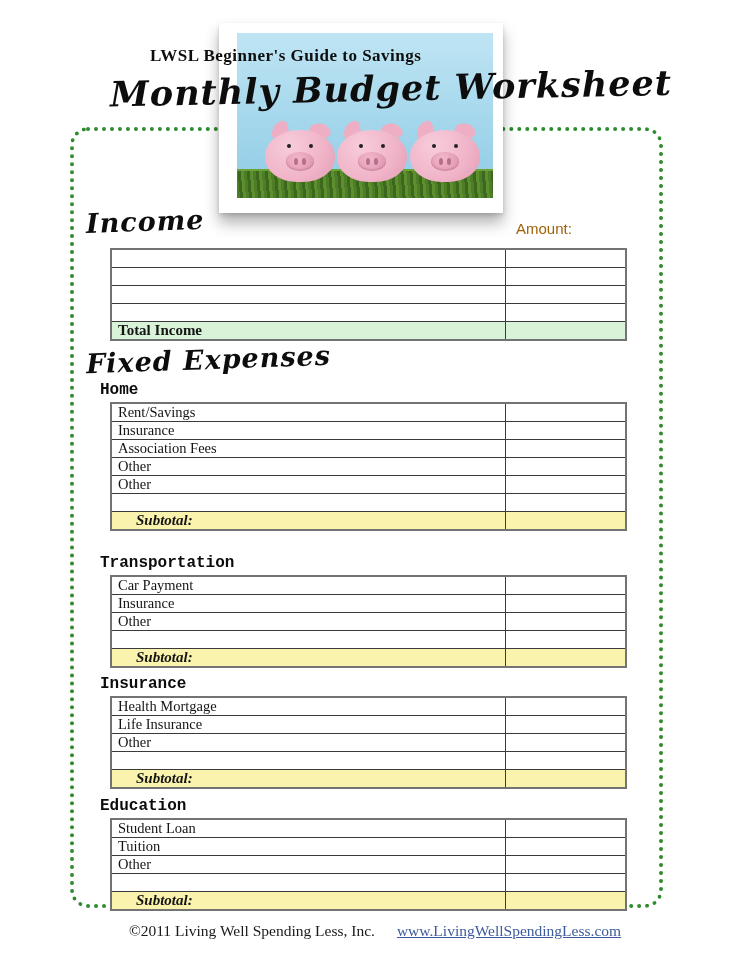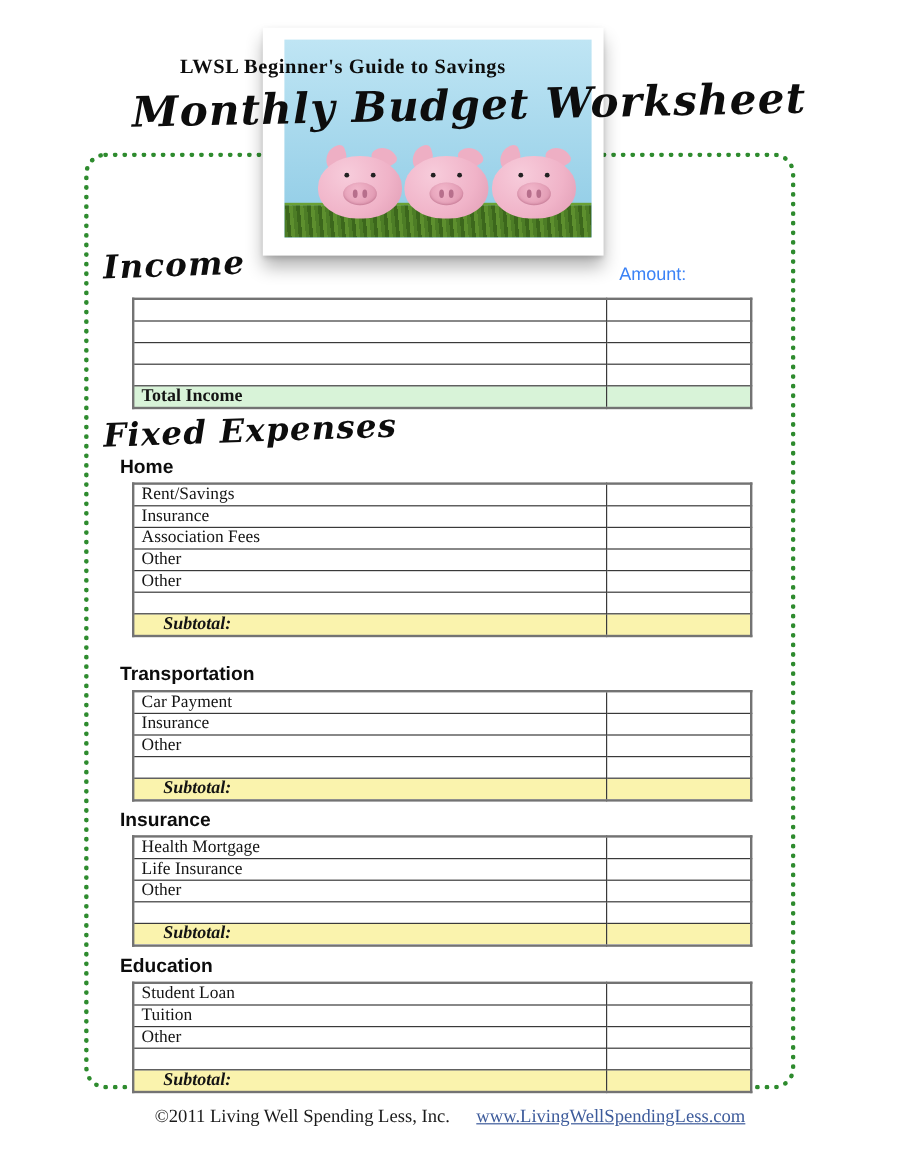--- a/index.html
+++ b/index.html
@@ -36,33 +36,33 @@
     font-family:"Liberation Serif",serif;font-size:17px;font-weight:700;letter-spacing:.5px;color:#0d0d0d;}
   .script{font-family:"DejaVu Serif",serif;font-style:italic;font-weight:700;color:#0d0d0d;}
   .big-title{position:absolute;left:110px;top:68px;width:530px;text-align:center;
     font-size:35px;letter-spacing:1px;transform:rotate(-1.2deg);white-space:nowrap;}
 
   .sec-script{position:absolute;font-size:27px;transform:rotate(-2deg);letter-spacing:1px;z-index:4;}
   #income-heading{left:86px;top:206px;}
   #fixed-heading{left:86px;top:344px;}
 
   .amount-label{position:absolute;left:516px;top:220px;font-family:"Liberation Sans",sans-serif;
-    font-size:15px;color:#3b82f6;z-index:4;}
+    font-size:15px;color:#a16207;z-index:4;}
 
   table.sheet{border-collapse:collapse;table-layout:fixed;width:517px;background:#fff;}
   table.sheet td{border:1px solid #3a3a3a;height:17px;padding:0 0 0 6px;font-size:14.5px;
     font-family:"Liberation Serif",serif;color:#141414;overflow:hidden;white-space:nowrap;}
   table.sheet{border:2px solid #737373;}
   td.amount-cell{width:113px;padding:0;}
   tr.total-row td{background:var(--total-green,#d8f3d8);font-weight:700;font-size:15px;}
   tr.subtotal-row td{background:var(--subtotal-yellow,#faf3ad);font-weight:700;font-style:italic;font-size:15px;padding-left:24px;}
 
   #income-table{position:absolute;left:110px;top:248px;z-index:4;}
   .expense-section{position:absolute;left:100px;z-index:4;}
-  .section-name{margin:0 0 3px 0;font-size:16px;font-weight:700;font-family:Liberation Sans, sans-serif;color:#0c0c0c;}
+  .section-name{margin:0 0 3px 0;font-size:16px;font-weight:700;font-family:Liberation Mono, monospace;color:#0c0c0c;}
   .expense-section table.sheet{margin-left:10px;}
 
   .footer{position:absolute;left:0;top:922px;width:750px;text-align:center;font-size:15.5px;z-index:4;}
   .footer .link{color:var(--link-blue,#3d5b9b);text-decoration:underline;margin-left:22px;cursor:pointer;}
 </style>
 </head>
 <body>
 
 <div id="page">
 

